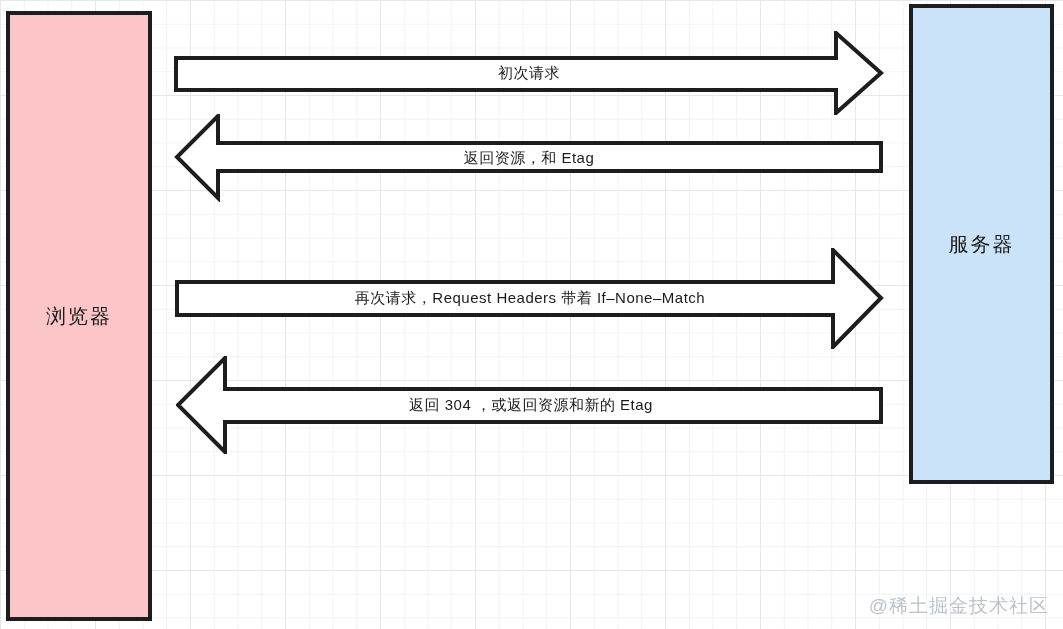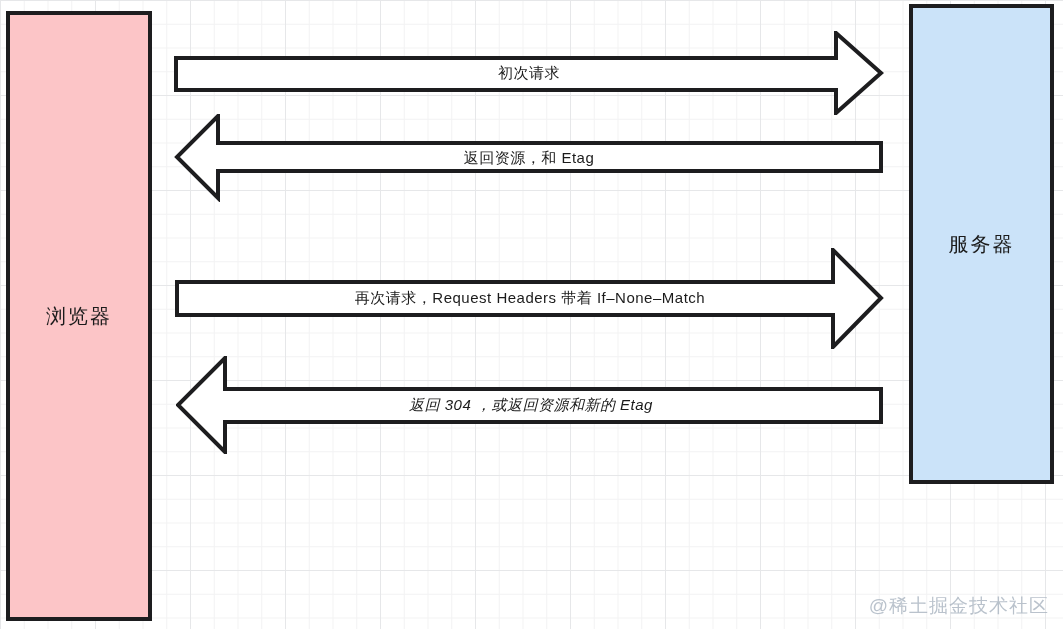--- a/index.html
+++ b/index.html
@@ -46,21 +46,21 @@
   .arrow svg { display: block; }
   .arrow polygon {
     fill: var(--arrow-fill);
     stroke: var(--line);
     stroke-width: 4;
     stroke-linejoin: miter;
   }
   .arrow-1 { left: 174px; top: 31px;  width: 710px; height: 84px; }
   .arrow-2 { left: 174px; top: 114px; width: 710px; height: 88px; }
   .arrow-3 { left: 175px; top: 248px; width: 710px; height: 101px; }
-  .arrow-4 { left: 176px; top: 356px; width: 710px; height: 98px; font-style: italic; }
+  .arrow-4 { left: 176px; top: 356px; width: 710px; height: 98px; }
   .arrow-label {
     position: absolute;
     inset: 0;
     display: flex;
     align-items: center;
     justify-content: center;
     font-size: 15px;
     color: var(--text);
     letter-spacing: 0.5px;
     white-space: nowrap;

